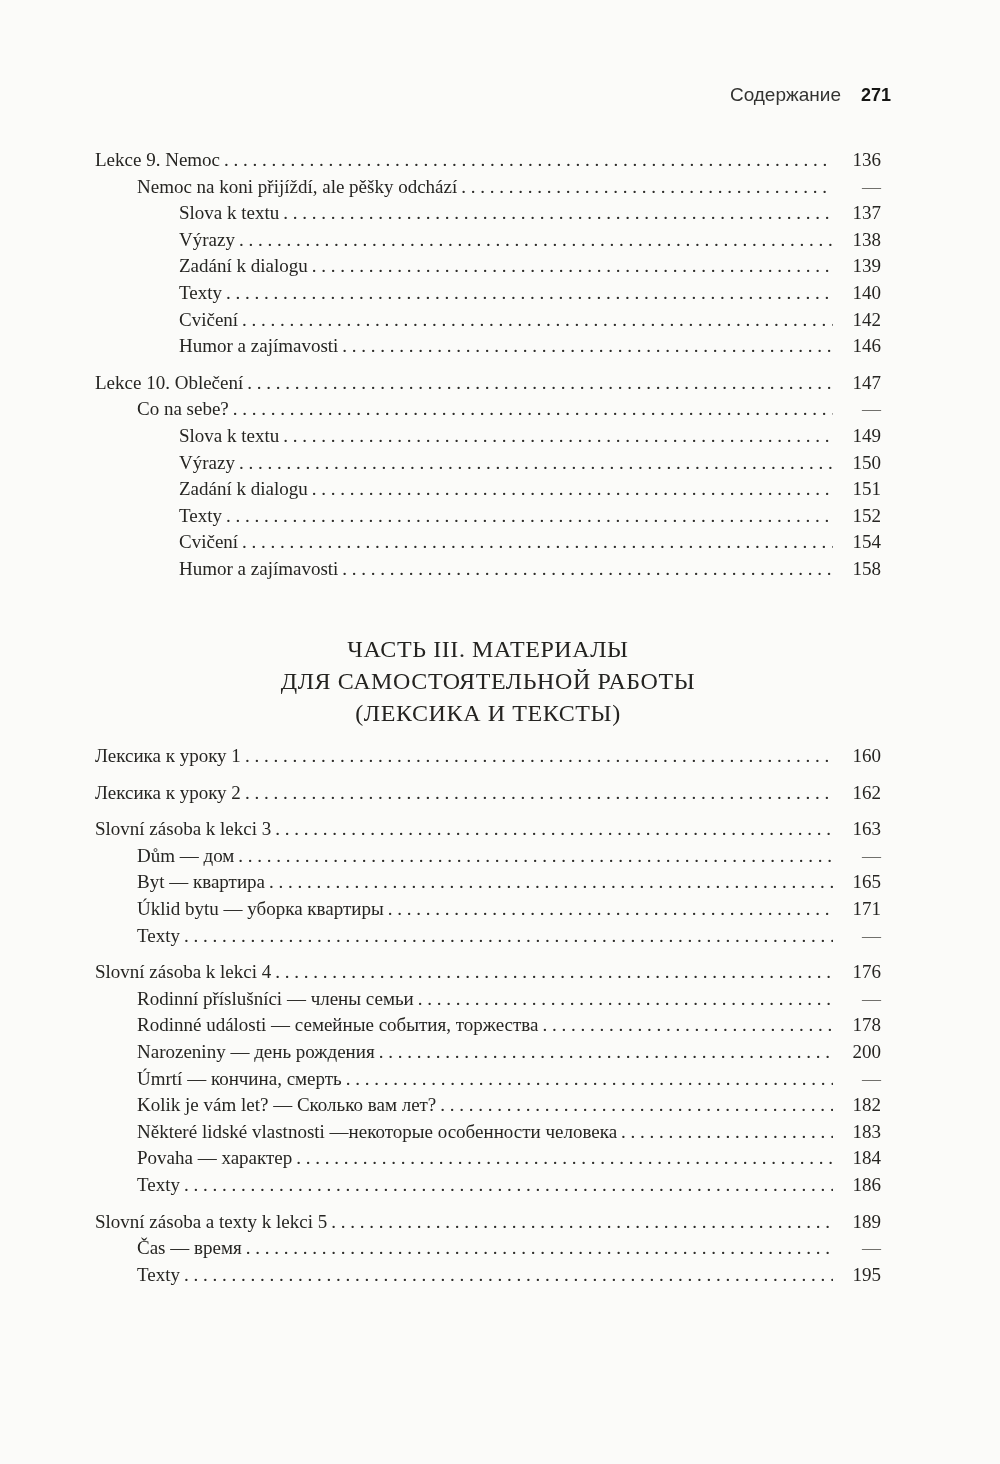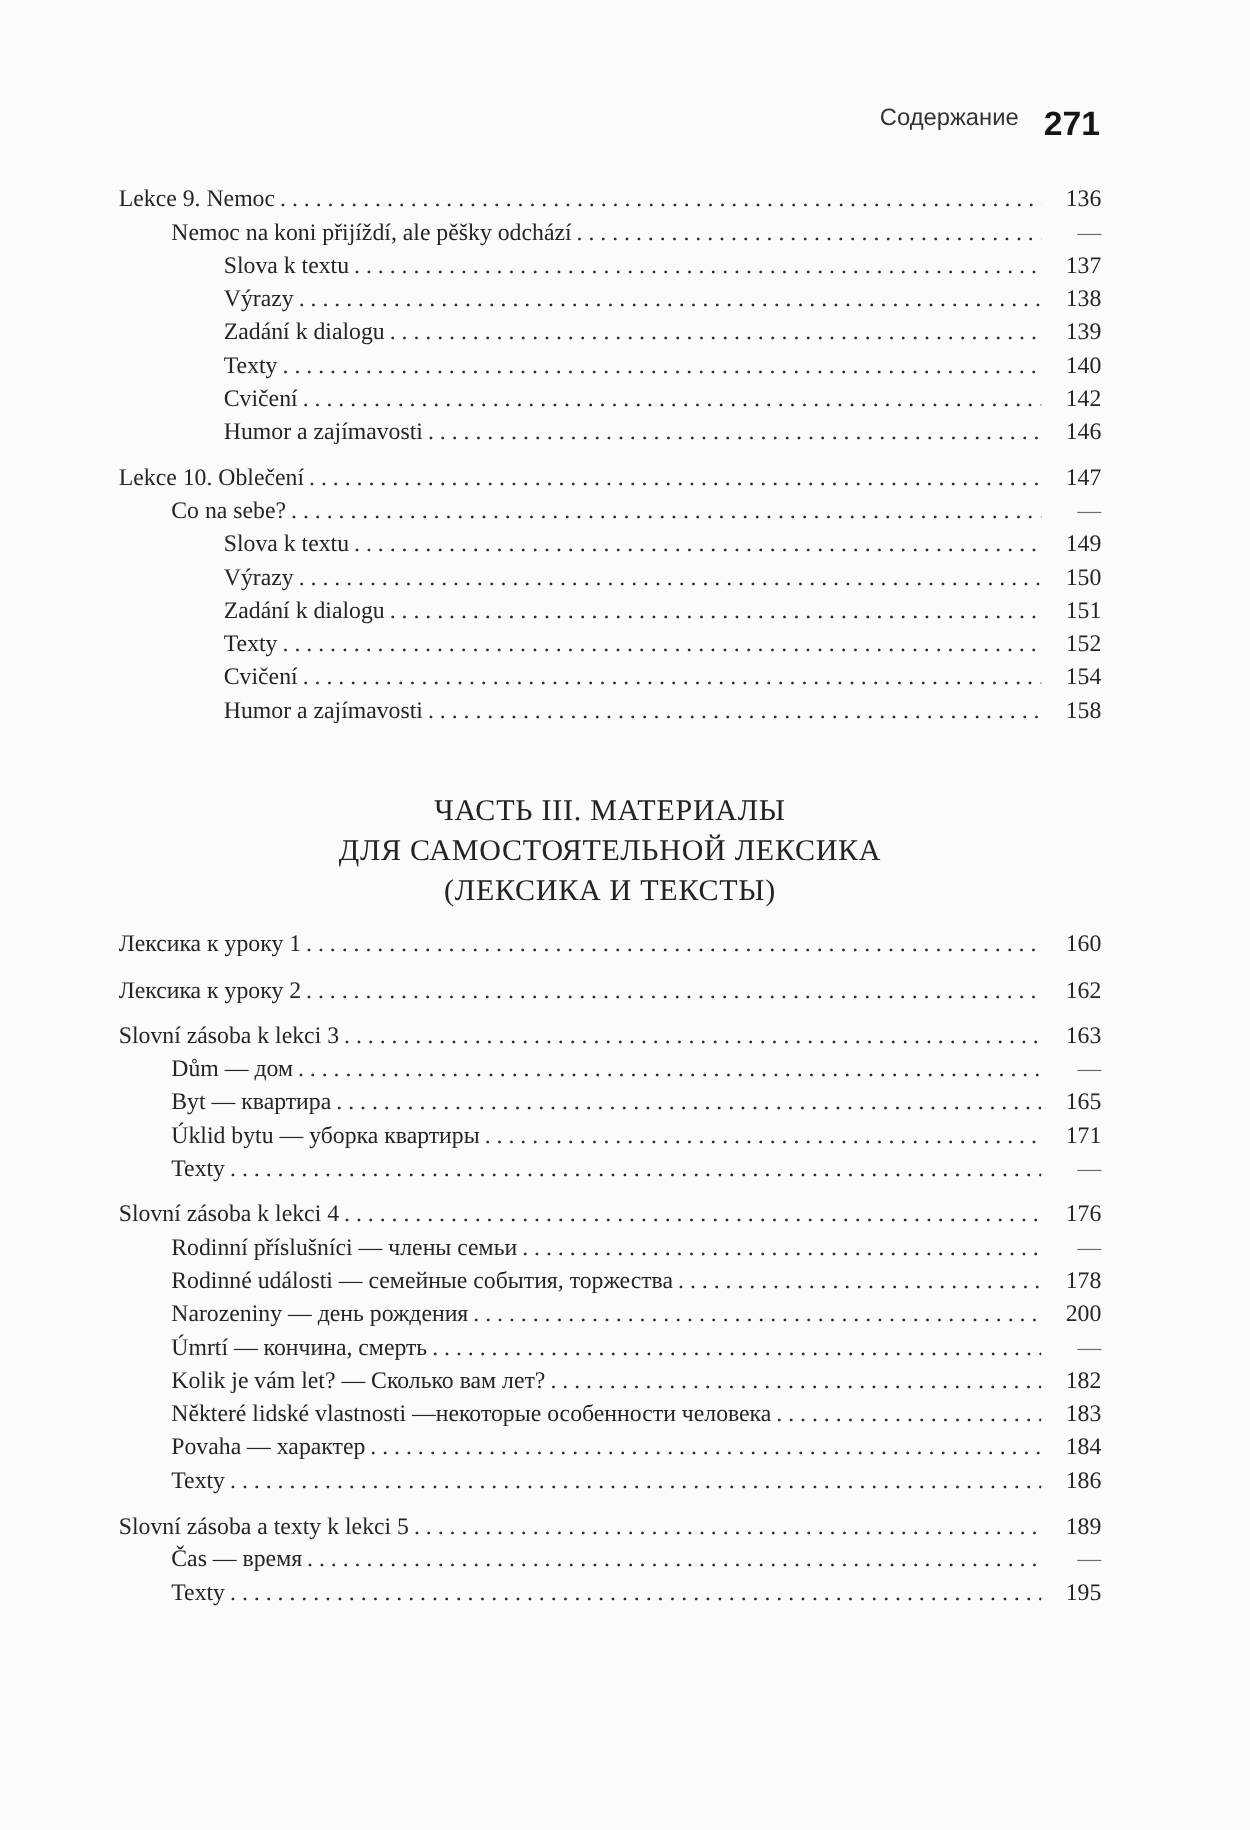--- a/index.html
+++ b/index.html
@@ -11,32 +11,32 @@
     width: 1000px;
     height: 1464px;
     background: #fbfbf9;
     font-family: "Liberation Serif", "DejaVu Serif", serif;
     color: #262522;
     overflow: hidden;
   }
   .running-header {
     position: absolute;
     top: 84px;
-    right: 120px;
+    right: 109px;
     display: flex;
-    align-items: flex-start;
+    align-items: flex-end;
     gap: 20px;
     font-family: "Liberation Sans", "DejaVu Sans", sans-serif;
   }
   .running-title {
     font-size: 19px;
     color: #333331;
   }
   .running-pagenum {
-    font-size: 27px;
+    font-size: 18px;
     font-weight: bold;
     color: #161614;
   }
   .toc {
     position: absolute;
     left: 95px;
     top: 147px;
     width: 786px;
   }
   .toc-block {
@@ -170,21 +170,21 @@
           <span class="toc-page">154</span>
         </div>
         <div class="toc-row lvl2">
           <span class="toc-label">Humor a zajímavosti</span>
           <span class="toc-dots"></span>
           <span class="toc-page">158</span>
         </div>
       </div>
       <div class="part-heading">
         <div class="part-heading-line">ЧАСТЬ III. МАТЕРИАЛЫ</div>
-        <div class="part-heading-line">ДЛЯ САМОСТОЯТЕЛЬНОЙ ЛЕКСИКА</div>
+        <div class="part-heading-line">ДЛЯ САМОСТОЯТЕЛЬНОЙ РАБОТЫ</div>
         <div class="part-heading-line">(ЛЕКСИКА И ТЕКСТЫ)</div>
       </div>
       <div class="toc-block">
         <div class="toc-row lvl0">
           <span class="toc-label">Лексика к уроку 1</span>
           <span class="toc-dots"></span>
           <span class="toc-page">160</span>
         </div>
       </div>
       <div class="toc-block">

